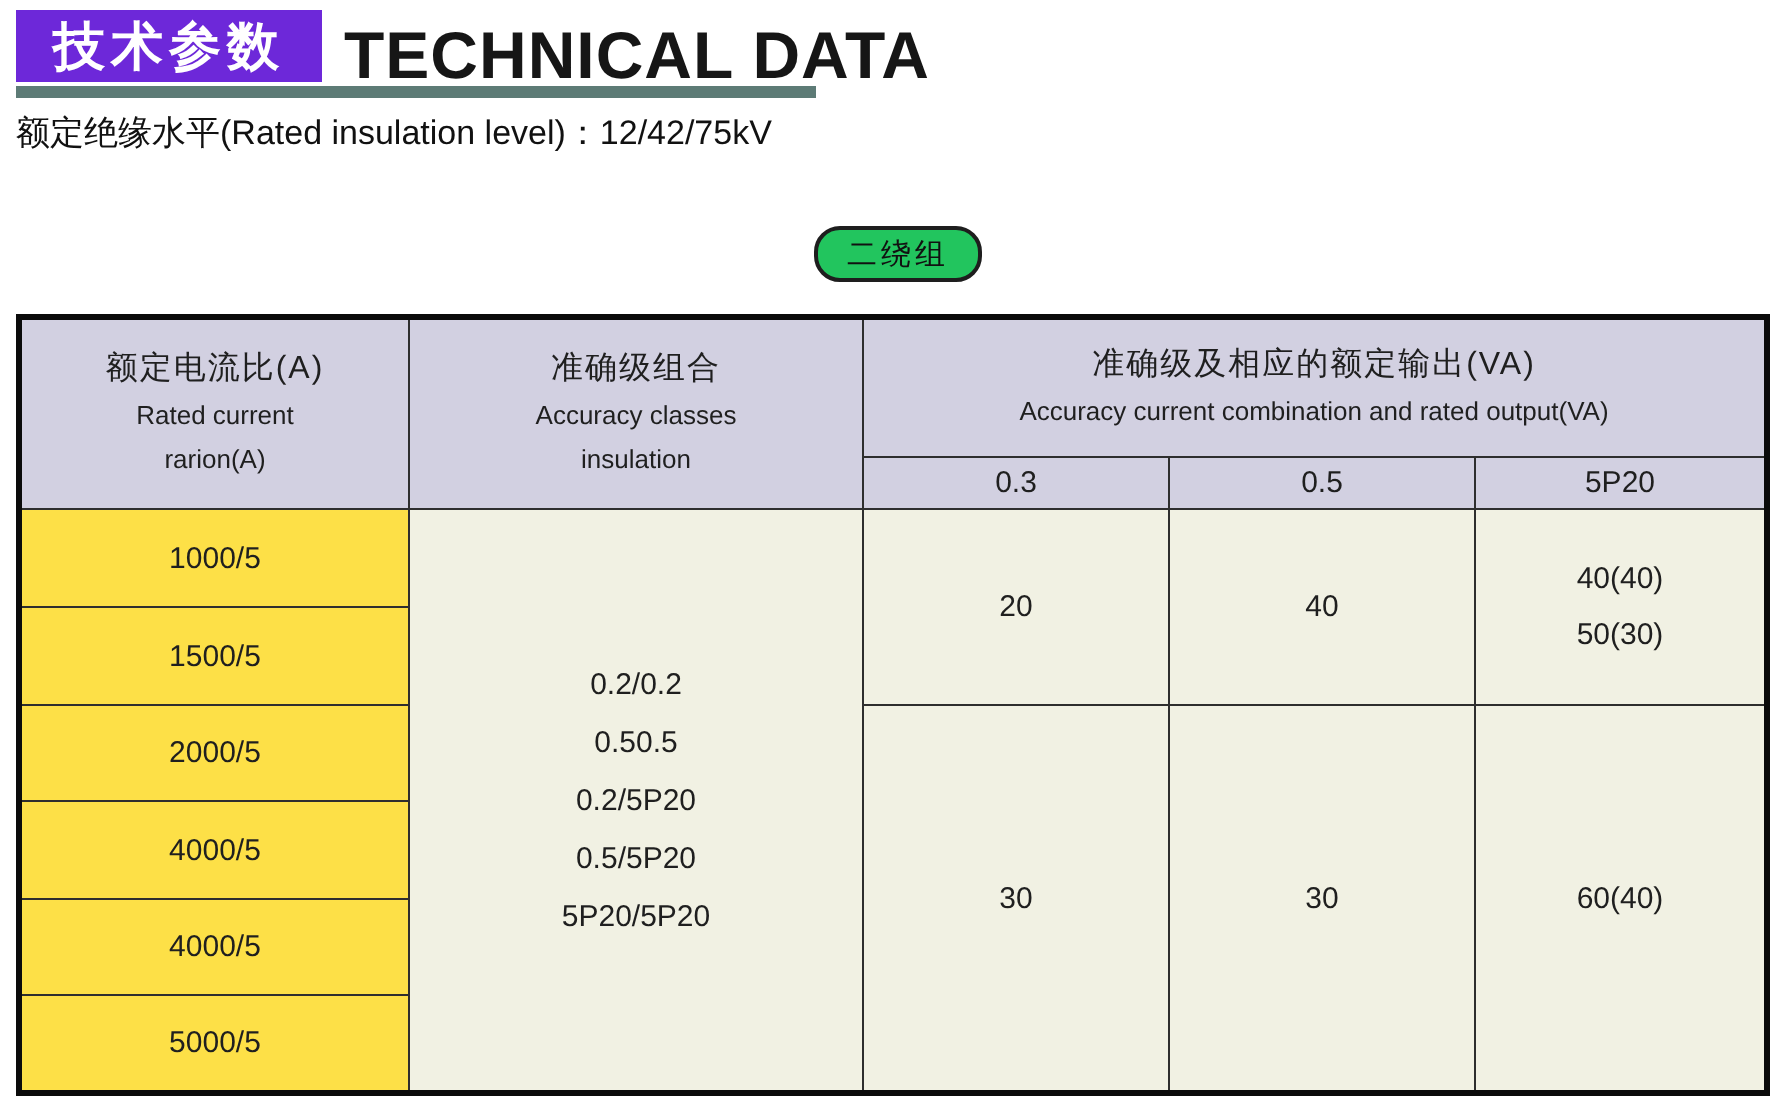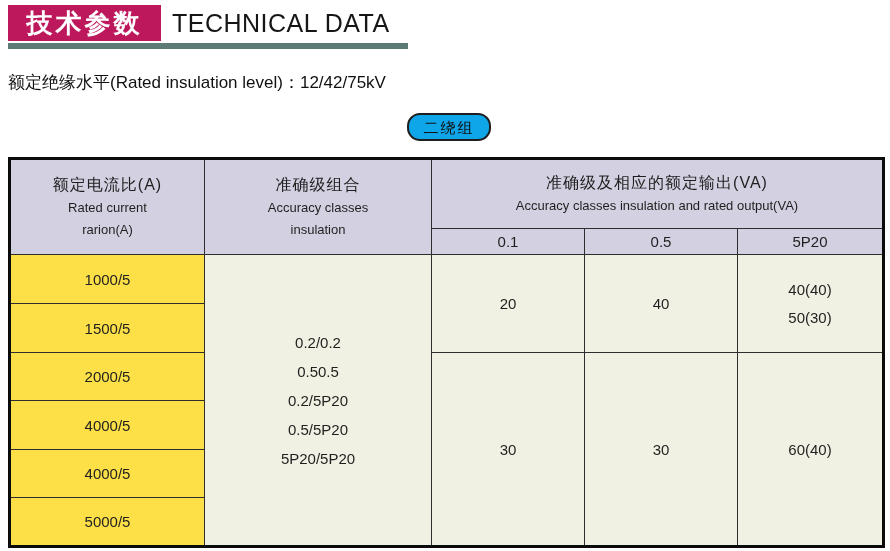--- a/index.html
+++ b/index.html
@@ -7,47 +7,47 @@
     width: 890px; height: 551px;
     background: #ffffff;
     font-family: "Liberation Sans", "DejaVu Sans", sans-serif;
     color: #1c1c1c;
     position: relative;
     overflow: hidden;
   }
   .title-block {
     position: absolute; left: 8px; top: 5px;
     width: 153px; height: 36px;
-    background: #be185d;
+    background: #6d28d9;
     color: #ffffff;
     font-size: 26px; font-weight: bold;
     letter-spacing: 3px;
     text-align: center; line-height: 37px;
   }
   .title-en {
     position: absolute; left: 172px; top: 9px;
-    font-size: 25px; font-weight: 400;
+    font-size: 33px; font-weight: 700;
     color: #161616; letter-spacing: 0.5px;
     white-space: nowrap;
   }
   .title-underline {
     position: absolute; left: 8px; top: 43px;
     width: 400px; height: 6px;
     background: #5d7b76;
   }
   .subtitle {
-    position: absolute; left: 8px; top: 71px;
+    position: absolute; left: 8px; top: 55px;
     font-size: 17px; font-weight: 500;
     color: #111111; white-space: nowrap;
   }
   .winding-badge {
     position: absolute; left: 407px; top: 113px;
     min-width: 84px; height: 28px;
     padding: 0 12px;
-    background: #0ea5e9;
+    background: #22c55e;
     border: 2px solid #1e1e1e;
     border-radius: 13px;
     font-size: 15px; font-weight: 500;
     letter-spacing: 2px;
     text-align: center; line-height: 25px;
     color: #111111;
   }
   .data-table-wrap {
     position: absolute; left: 8px; top: 157px;
   }
@@ -99,25 +99,25 @@
         <div class="hdr-en">Rated current</div>
         <div class="hdr-en">rarion(A)</div>
       </td>
       <td class="hdr" rowspan="2">
         <div class="hdr-zh">准确级组合</div>
         <div class="hdr-en">Accuracy classes</div>
         <div class="hdr-en">insulation</div>
       </td>
       <td class="hdr" colspan="3">
         <div class="hdr-zh">准确级及相应的额定输出(VA)</div>
-        <div class="hdr-en">Accuracy classes insulation and rated output(VA)</div>
+        <div class="hdr-en">Accuracy current combination and rated output(VA)</div>
       </td>
     </tr>
     <tr style="height:26px">
-      <td class="hdr subcol">0.1</td>
+      <td class="hdr subcol">0.3</td>
       <td class="hdr subcol">0.5</td>
       <td class="hdr subcol">5P20</td>
     </tr>
     <tr style="height:49px">
       <td class="ratio-cell">1000/5</td>
       <td class="cream" rowspan="6">
         <div class="combo-line">0.2/0.2</div>
         <div class="combo-line">0.50.5</div>
         <div class="combo-line">0.2/5P20</div>
         <div class="combo-line">0.5/5P20</div>

